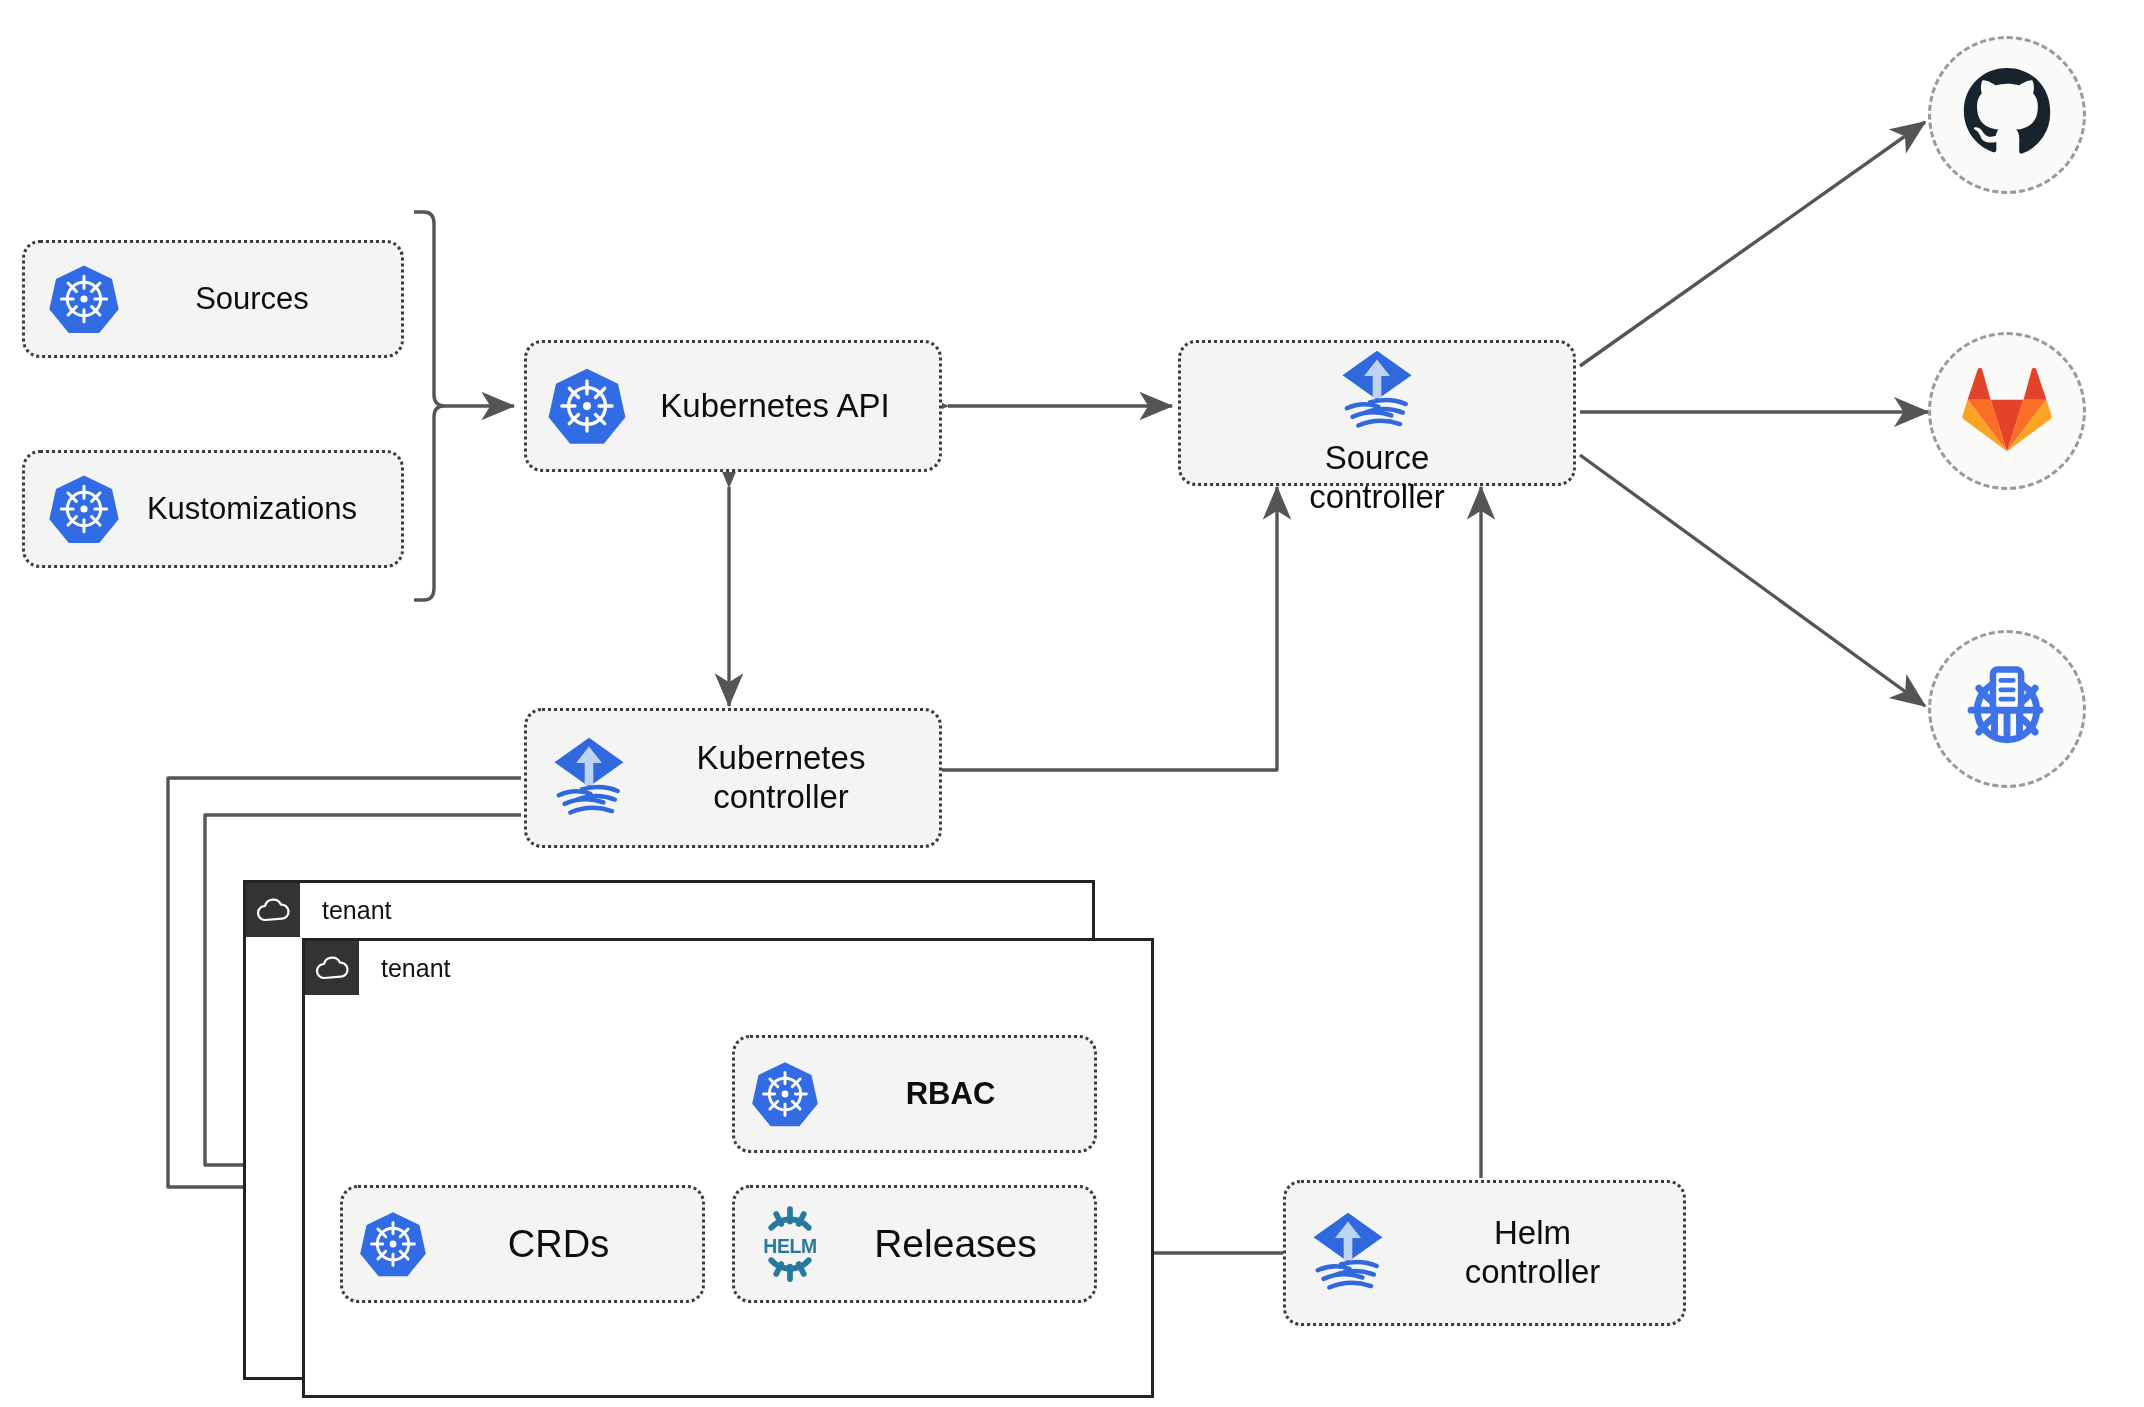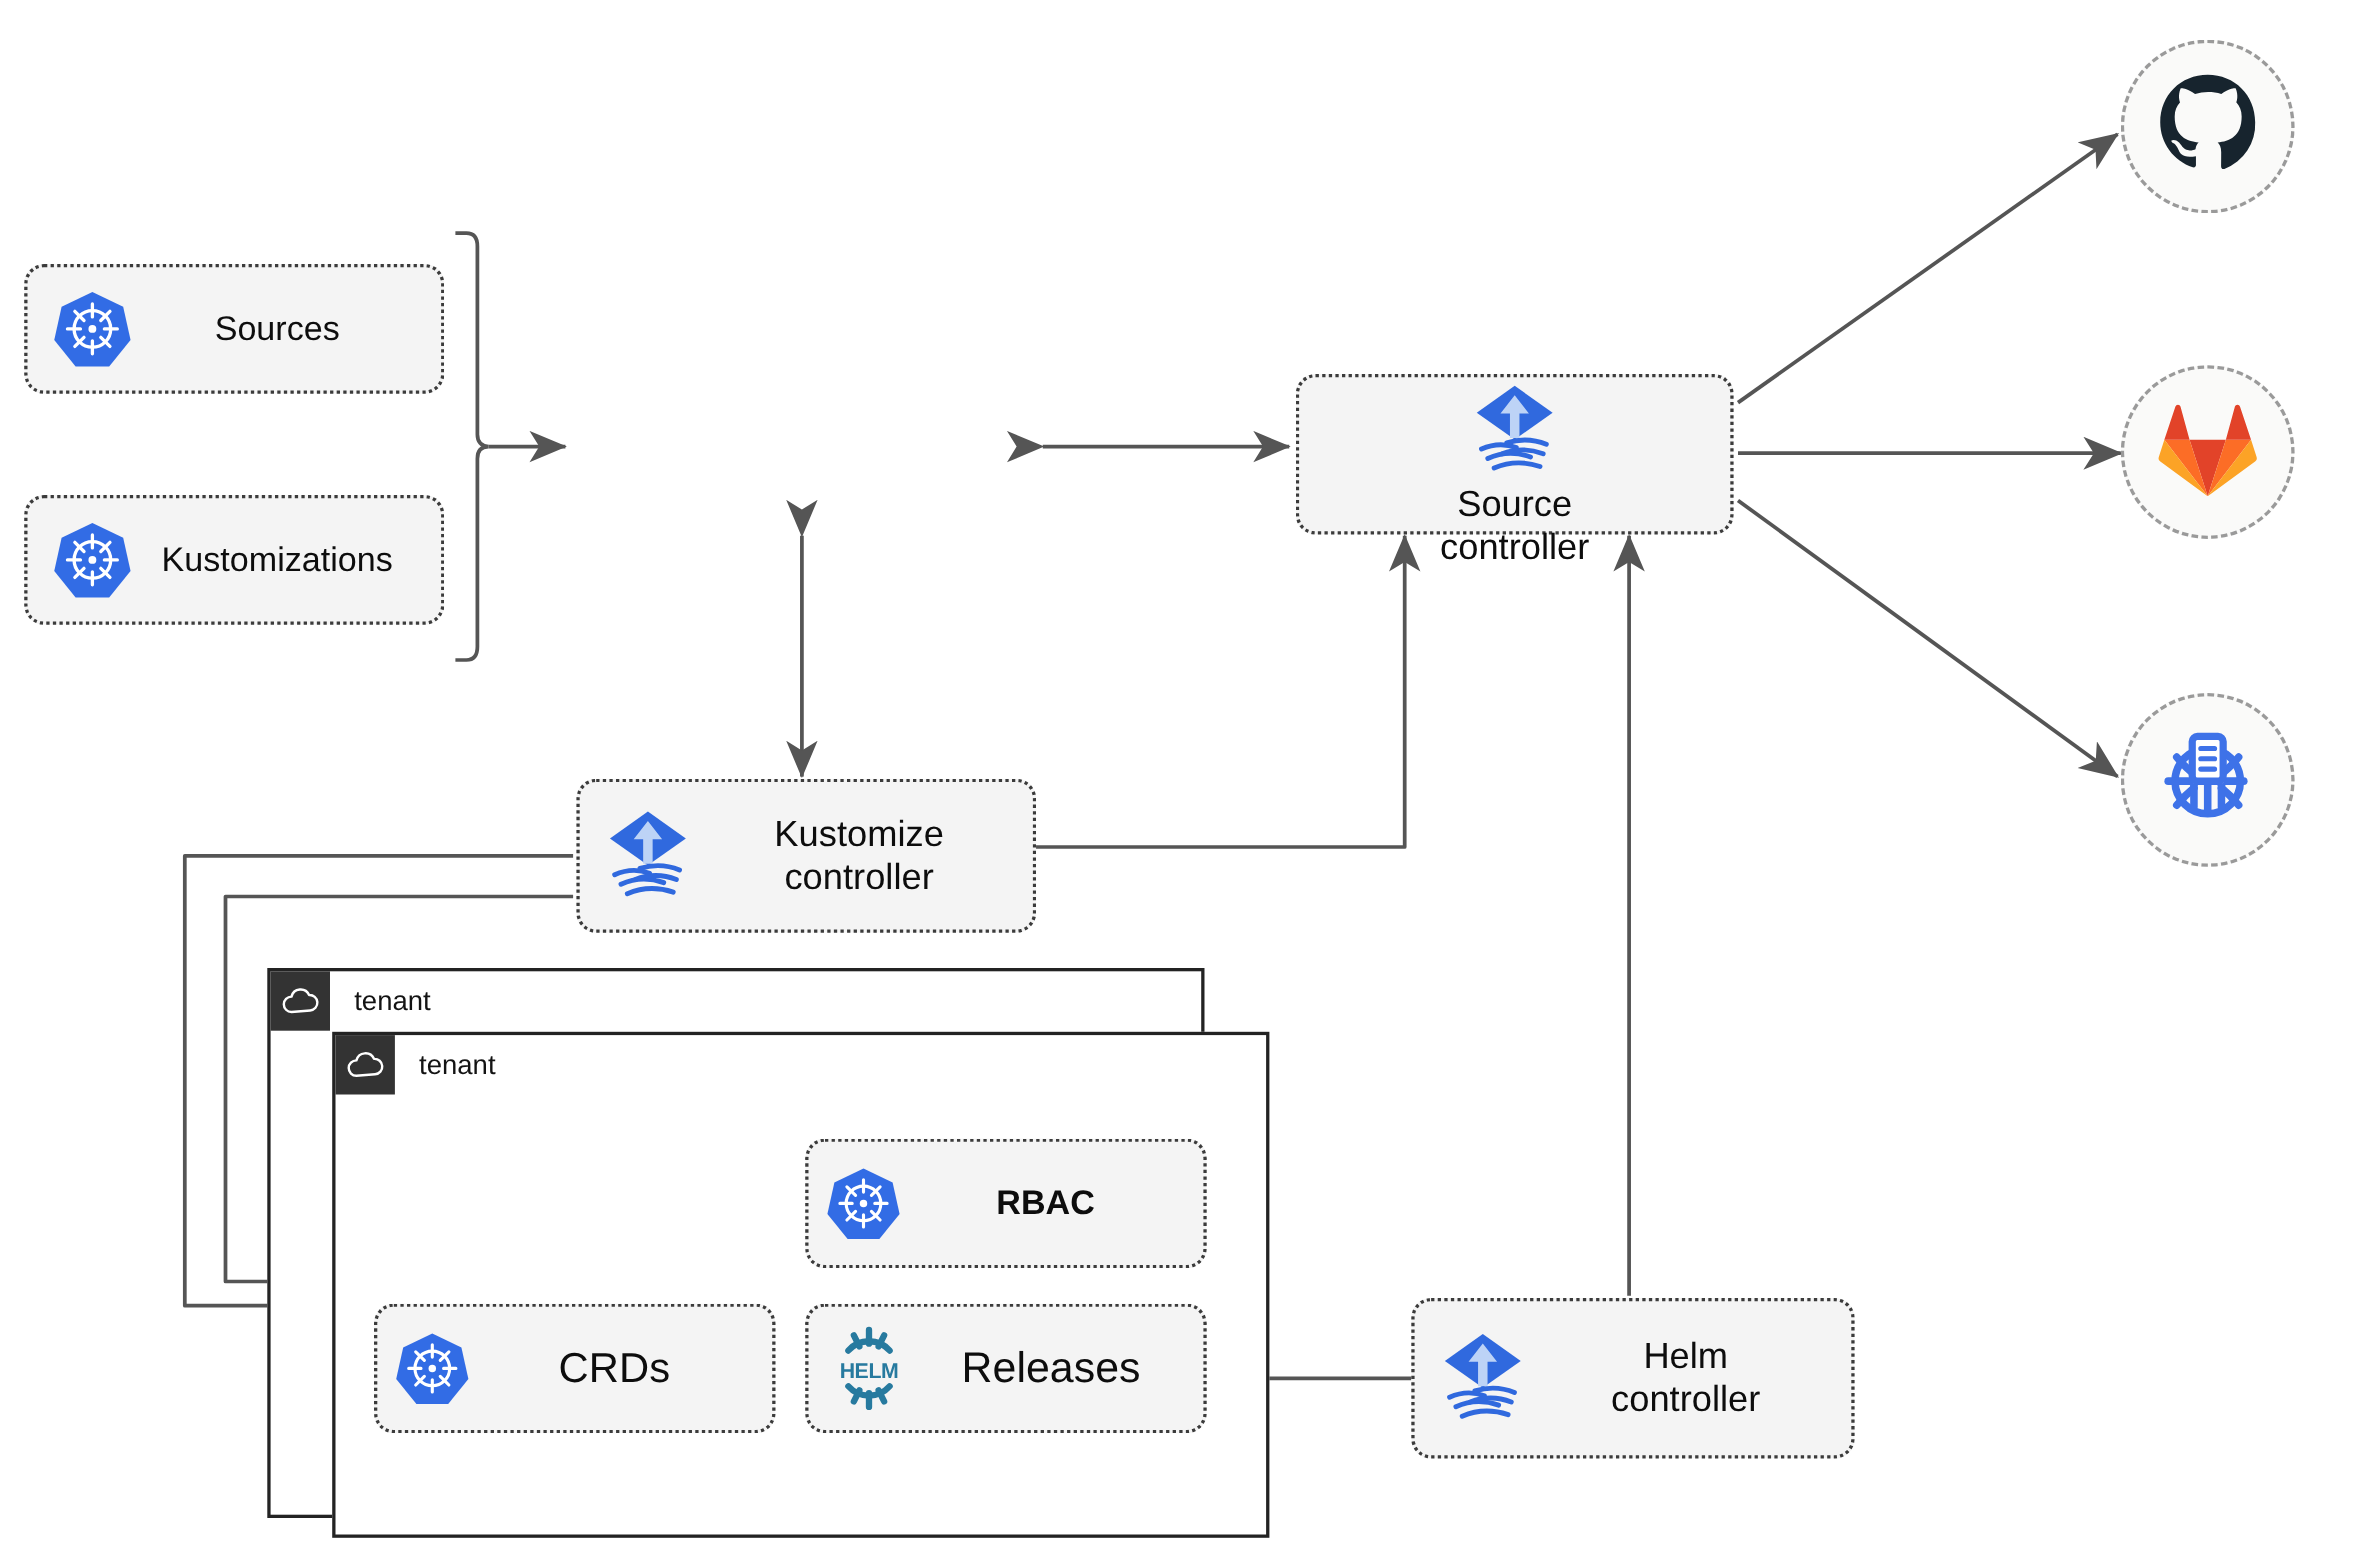--- a/index.html
+++ b/index.html
@@ -97,20 +97,34 @@
           <circle cx="32" cy="32" r="14.4"></circle>
           <circle cx="32" cy="32" r="3.1" fill="#ffffff" stroke="none"></circle>
           <path d="M32 12.4 L32 22.6 M32 41.4 L32 51.6 M12.4 32 L22.6 32 M41.4 32 L51.6 32"></path>
           <path d="M18.2 18.2 L25.4 25.4 M38.6 38.6 L45.8 45.8 M45.8 18.2 L38.6 25.4 M25.4 38.6 L18.2 45.8"></path>
         </g>
       </svg>
     </span>
     <span class="lbl" style="font-size:31px;">Kustomizations</span>
   </div>
 
+  <div class="node" style="left:524px;top:340px;width:418px;height:132px;padding:0 18px;">
+    <span class="ico" style="width:84px;height:84px;">
+      <svg width="82" height="82" viewBox="0 0 64 64" aria-hidden="true">
+        <path d="M32 3 L56.2 14.6 L62 40.8 L45.2 61.5 L18.8 61.5 L2 40.8 L7.8 14.6 Z" fill="#326CE5"></path>
+        <g fill="none" stroke="#ffffff" stroke-width="2.6" stroke-linecap="round">
+          <circle cx="32" cy="32" r="14.4"></circle>
+          <circle cx="32" cy="32" r="3.1" fill="#ffffff" stroke="none"></circle>
+          <path d="M32 12.4 L32 22.6 M32 41.4 L32 51.6 M12.4 32 L22.6 32 M41.4 32 L51.6 32"></path>
+          <path d="M18.2 18.2 L25.4 25.4 M38.6 38.6 L45.8 45.8 M45.8 18.2 L38.6 25.4 M25.4 38.6 L18.2 45.8"></path>
+        </g>
+      </svg>
+    </span>
+    <span class="lbl" style="font-size:33px;">Kubernetes API</span>
+  </div>
 
   <div class="node" style="left:1178px;top:340px;width:398px;height:146px;padding:0 16px;flex-direction:column;">
     <span class="ico" style="width:96px;height:96px;">
       <svg width="92" height="92" viewBox="0 0 64 64" aria-hidden="true">
         <path d="M32 4 L56 21 L32 38 L8 21 Z" fill="#3069DE"></path>
         <path d="M32 10 L41 21.5 L35 21.5 L35 37 L29 37 L29 21.5 L23 21.5 Z" fill="#BDD3F6"></path>
         <g stroke="#3069DE" stroke-width="3.1" stroke-linecap="round" fill="none">
           <path d="M11 44 Q 22 39 33 43"></path>
           <path d="M15 50 Q 28 44 42 49"></path>
           <path d="M19 56 Q 33 50 48 55"></path>
@@ -133,21 +147,21 @@
         <g stroke="#3069DE" stroke-width="3.1" stroke-linecap="round" fill="none">
           <path d="M11 44 Q 22 39 33 43"></path>
           <path d="M15 50 Q 28 44 42 49"></path>
           <path d="M19 56 Q 33 50 48 55"></path>
           <path d="M27 40 Q 40 36 52 41"></path>
           <path d="M24 47 Q 37 42 50 47"></path>
         </g>
       </svg>
     </span>
     <span class="lbl" style="font-size:33px;">
-      <span>Kustomize</span><br>
+      <span>Kubernetes</span><br>
       <span>controller</span>
     </span>
   </div>
 
   <div class="node" style="left:1283px;top:1180px;width:403px;height:146px;padding:0 14px;">
     <span class="ico" style="width:96px;height:96px;">
       <svg width="92" height="92" viewBox="0 0 64 64" aria-hidden="true">
         <path d="M32 4 L56 21 L32 38 L8 21 Z" fill="#3069DE"></path>
         <path d="M32 10 L41 21.5 L35 21.5 L35 37 L29 37 L29 21.5 L23 21.5 Z" fill="#BDD3F6"></path>
         <g stroke="#3069DE" stroke-width="3.1" stroke-linecap="round" fill="none">

